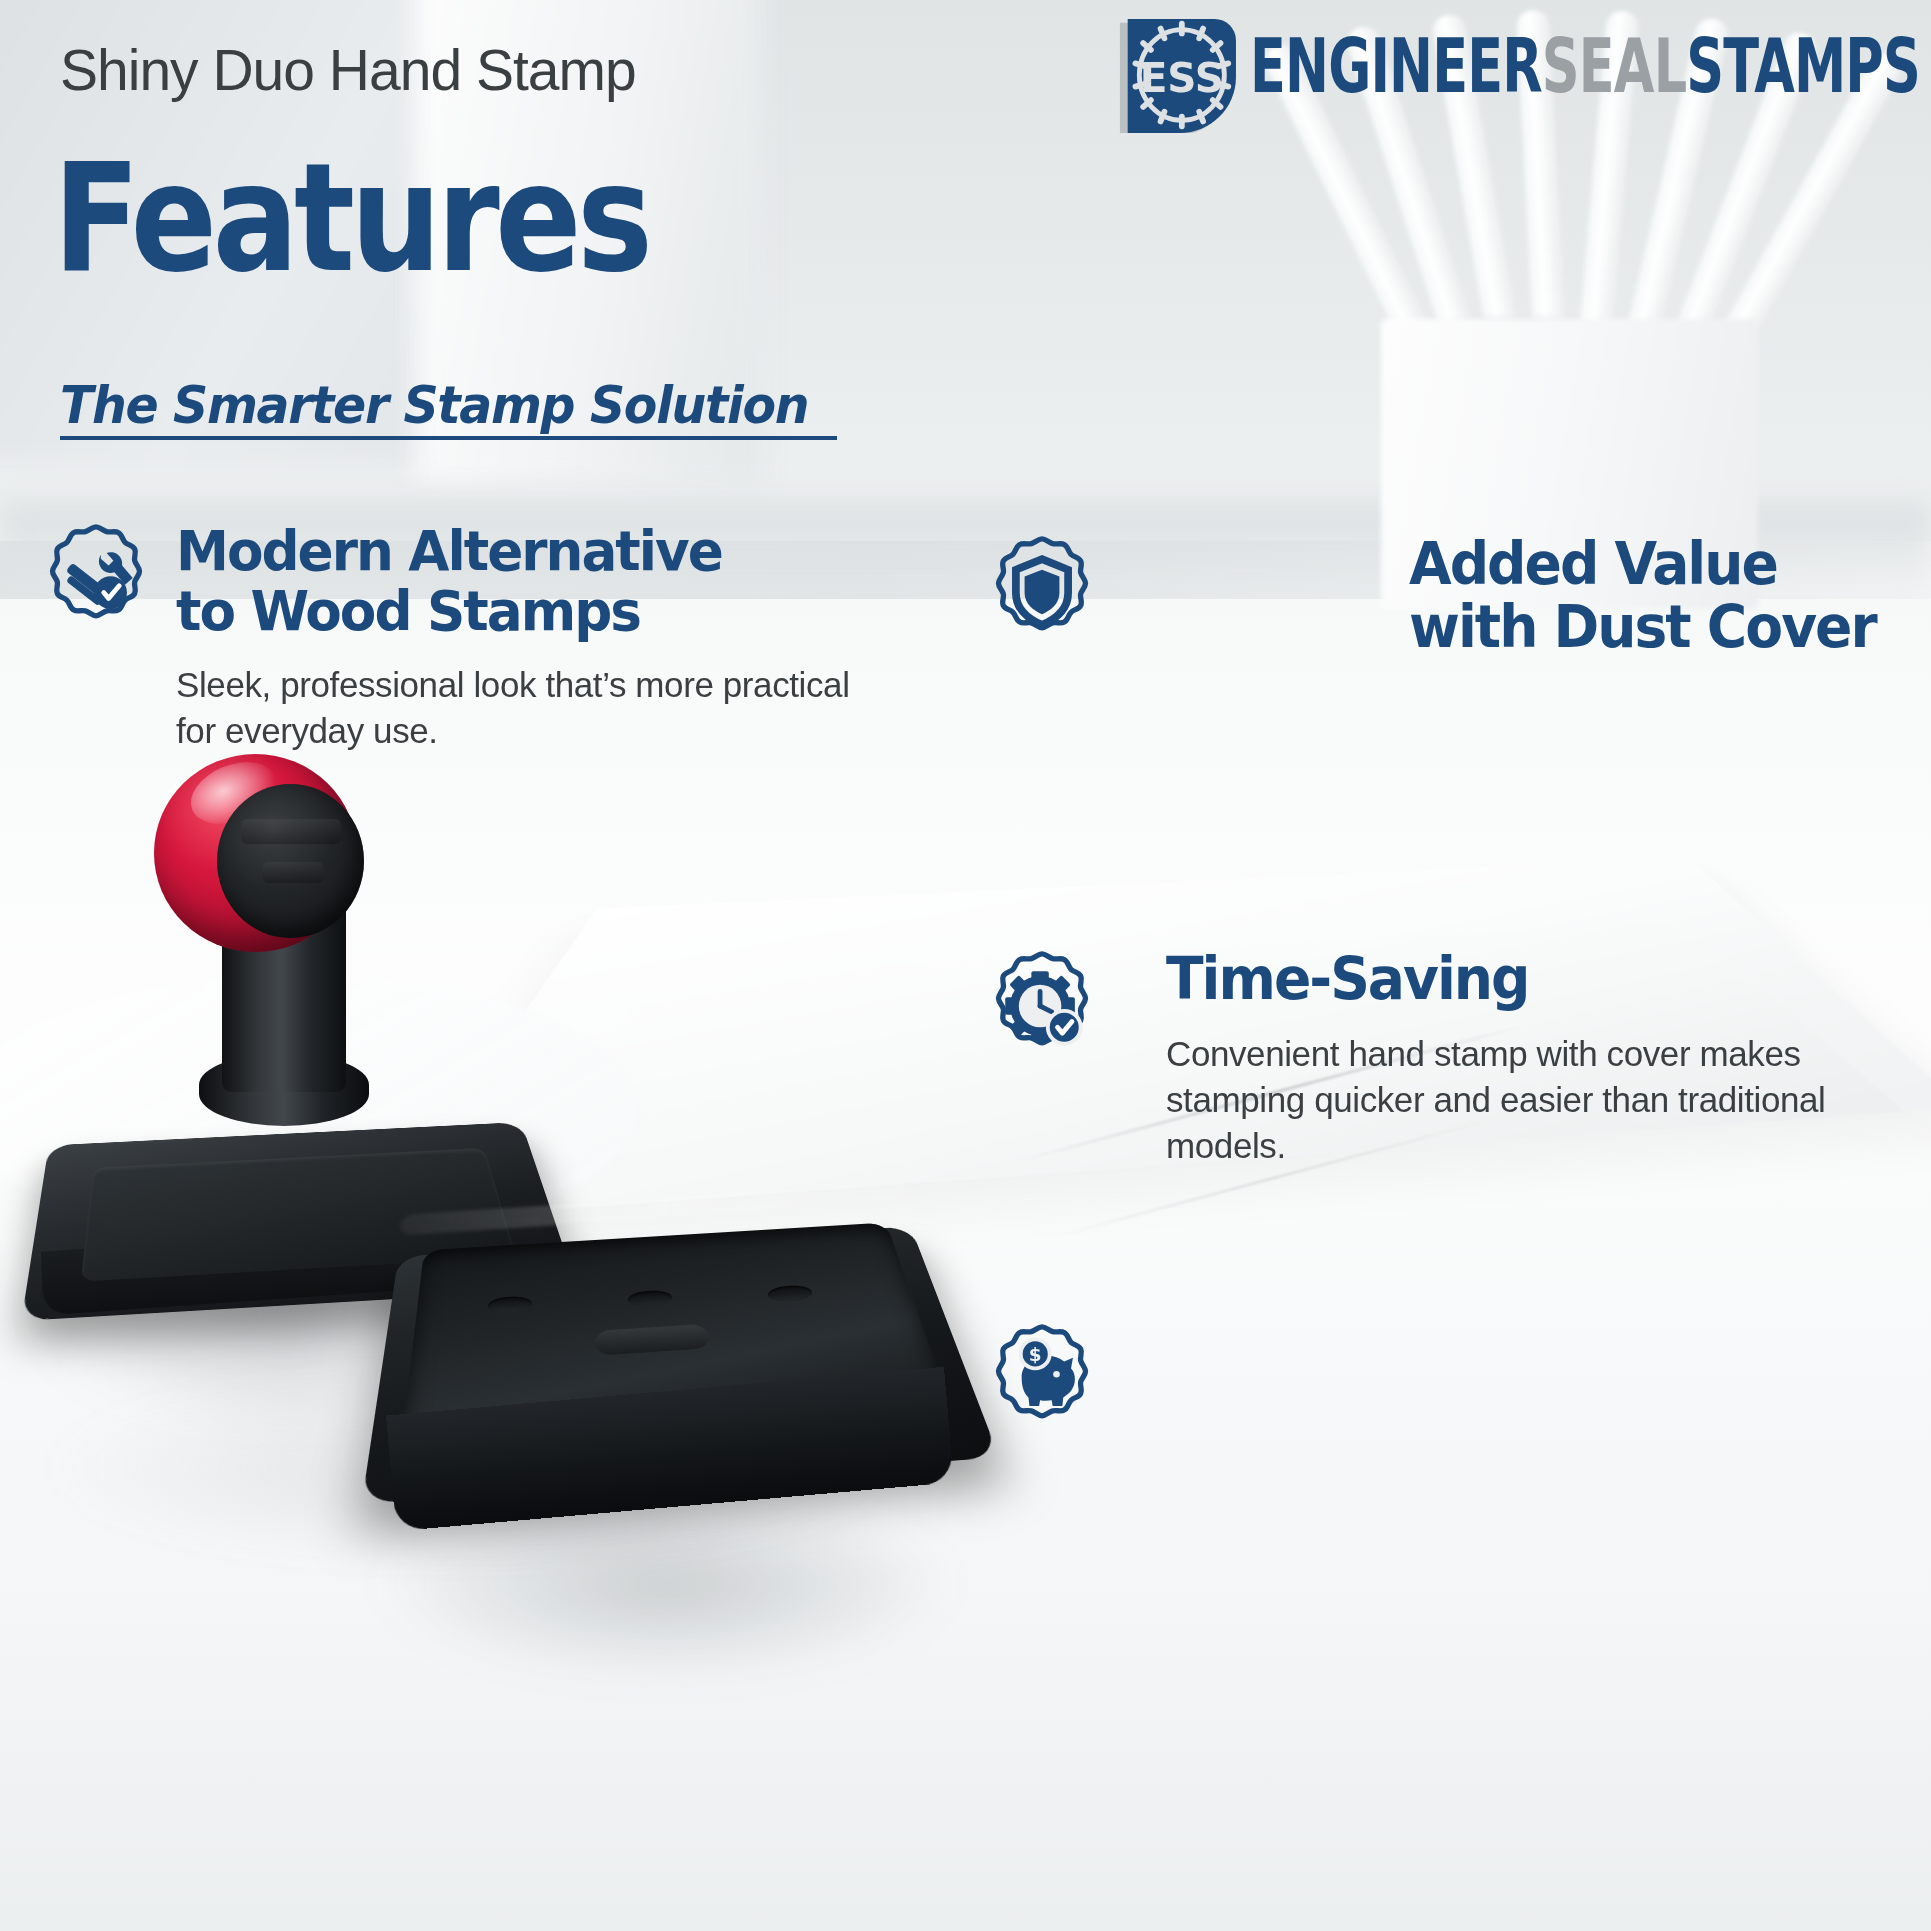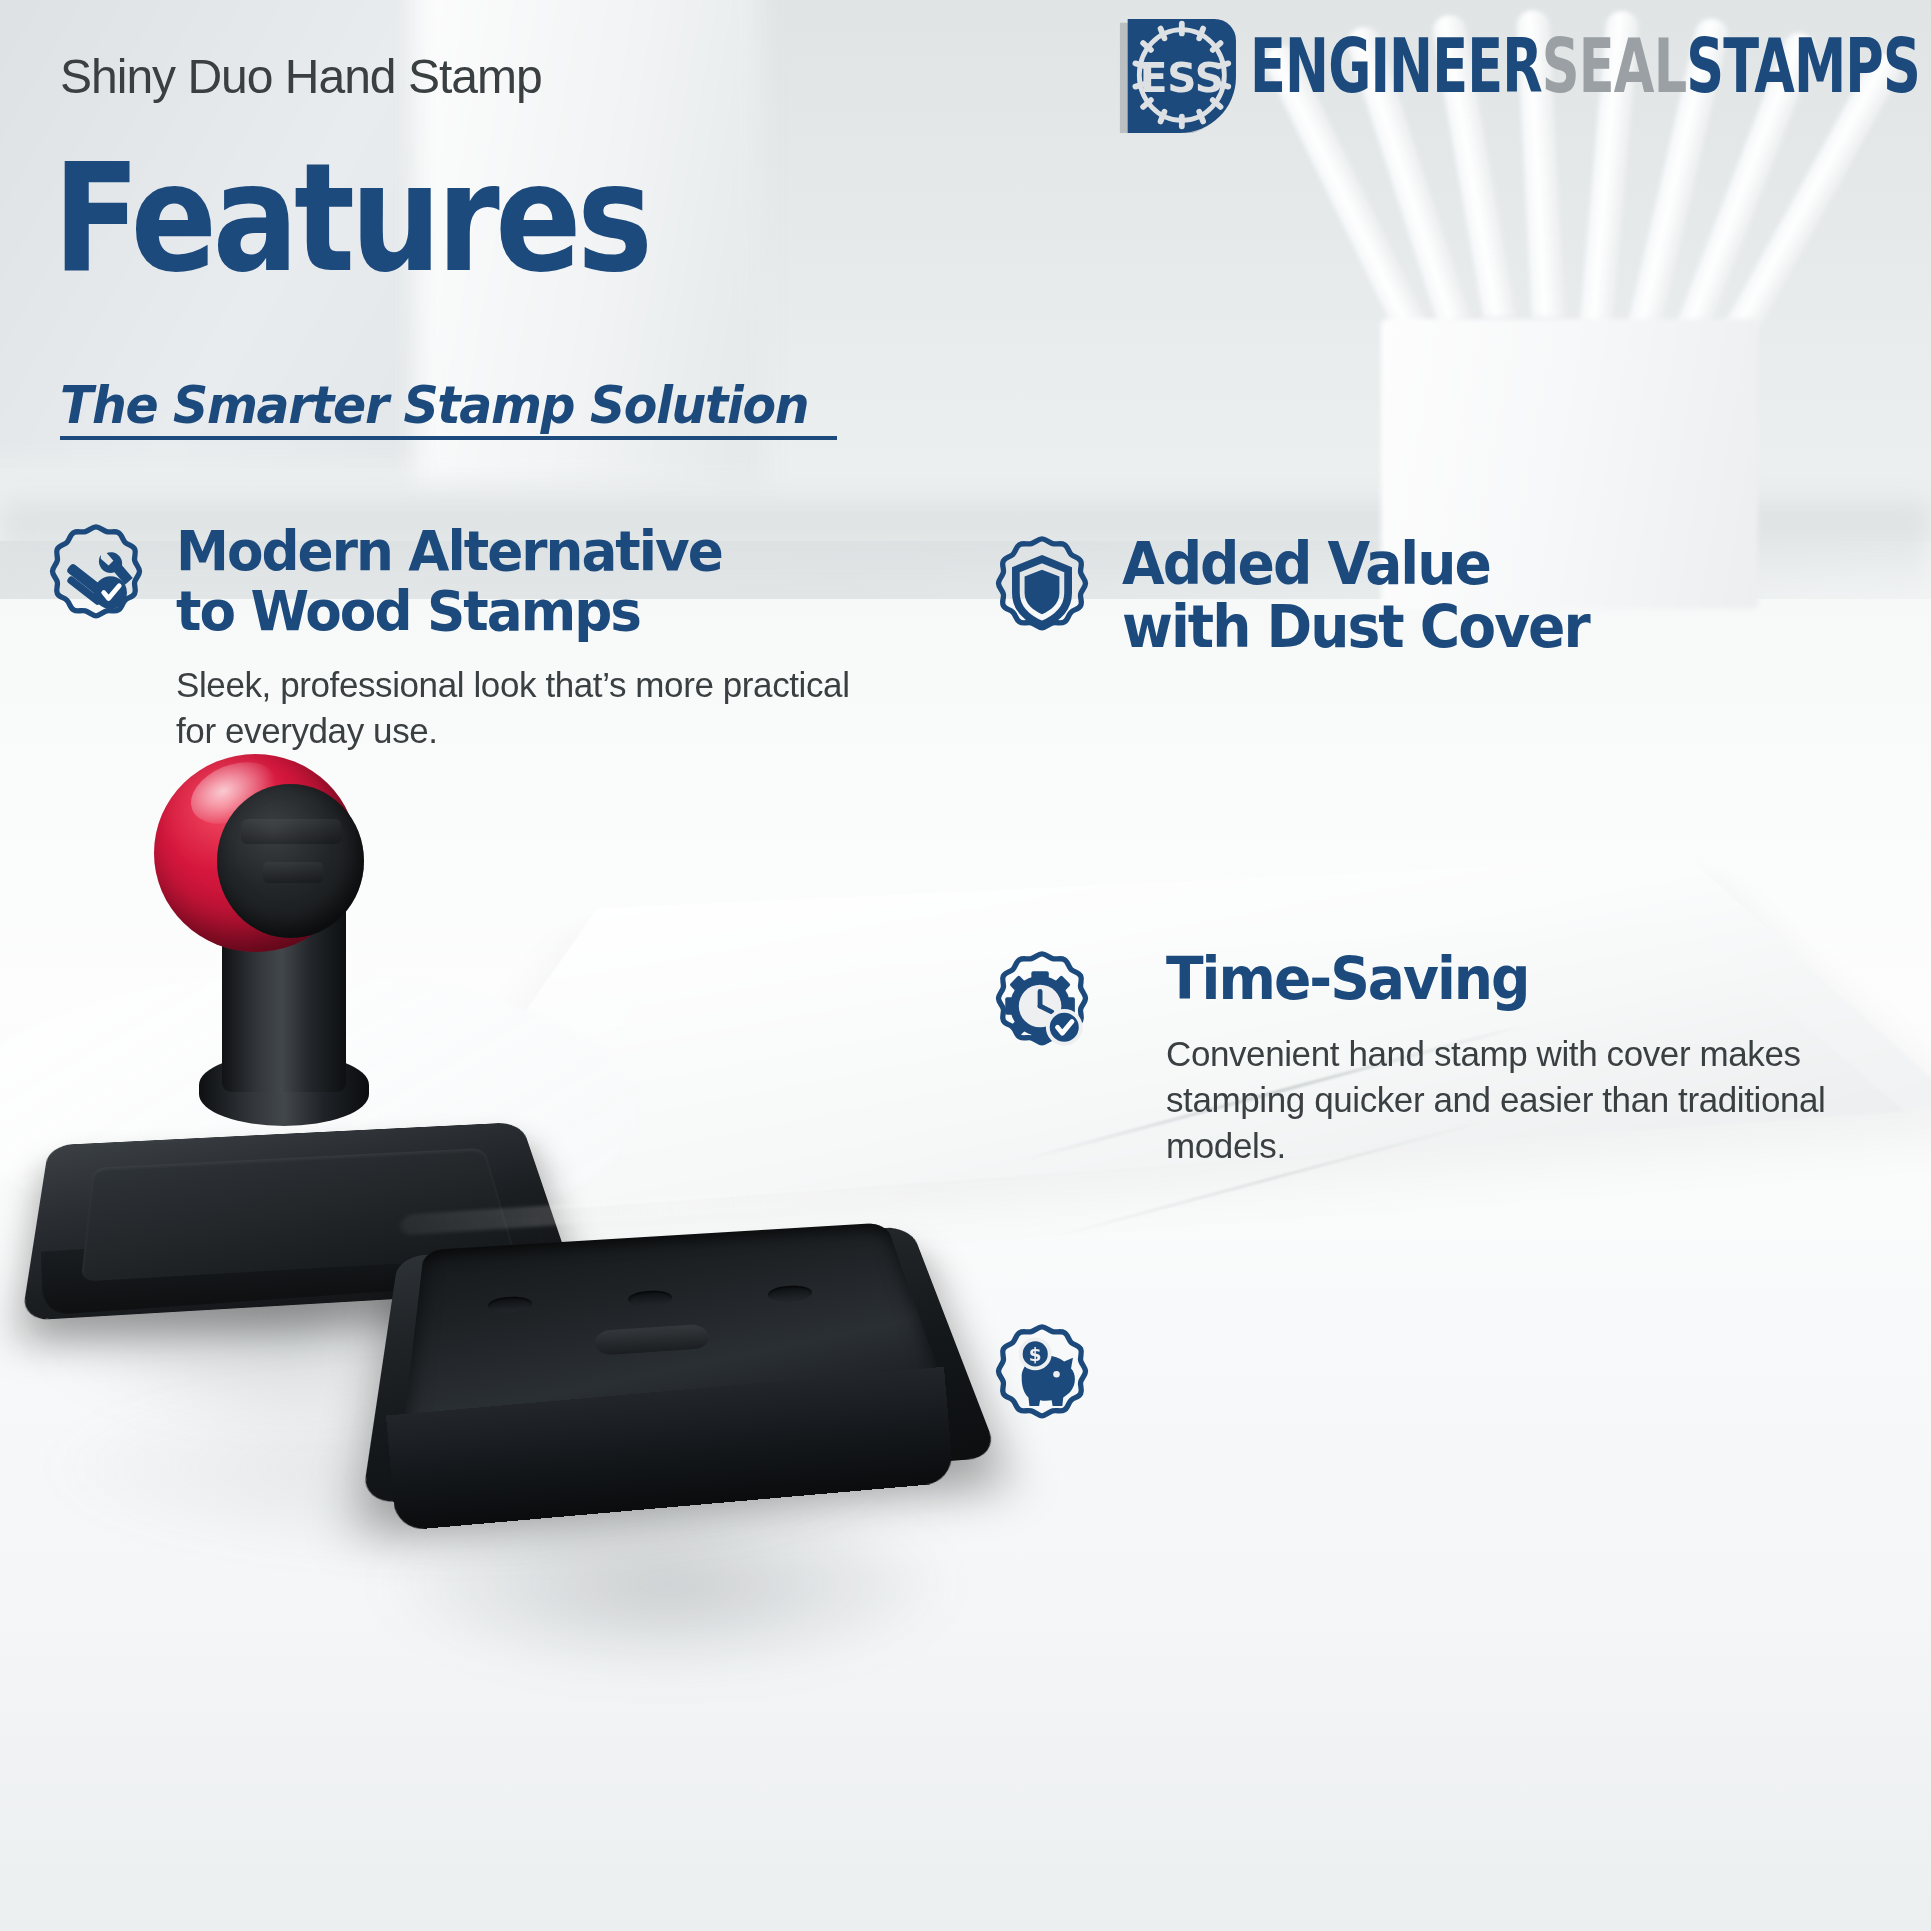--- a/index.html
+++ b/index.html
@@ -92,23 +92,22 @@
   .shadow-soft{
     position:absolute;left:39px;top:1371px;width:869px;height:193px;
     background:radial-gradient(ellipse at center,rgba(120,128,132,.18),rgba(120,128,132,0) 70%);
     filter:blur(17.4px);
   }
 
   
   .header{position:absolute;left:0;top:0;width:100%;height:483px;}
   .product-title{
     position:absolute;left:60px;top:37px;
-    font-size:48px;font-weight:400;color:#3a3f42;letter-spacing:-1px;
+    font-size:57px;font-weight:400;color:#3a3f42;letter-spacing:-1px;
     white-space:nowrap;
-    margin-top:12px;
   }
   .features-word{
     position:absolute;left:53px;top:145px;
     font-size:133px;font-weight:800;color:#1c4a7d;letter-spacing:-4.8px;
     font-family:"DejaVu Sans",sans-serif;line-height:1;
     transform:scaleY(1.12) scaleX(0.96);transform-origin:left top;
   }
   .tagline{
     position:absolute;left:60px;top:375px;
     font-size:52px;font-weight:800;font-style:italic;color:#1c4a7d;
@@ -143,21 +142,21 @@
     font-size:58px;line-height:1.08;color:#1c4a7d;letter-spacing:-2.1px;
     transform:scaleX(.95);transform-origin:left top;
   }
   .f-desc{
     margin-top:20px;
     font-size:36px;line-height:1.32;color:#3a3f42;font-weight:400;
     letter-spacing:-0.4px;
   }
 
   #feat-modern{left:37px;top:521px;width:888px;}
-  #feat-dust{left:983px;top:533px;width:917px;}
+  #feat-dust{left:983px;top:533px;width:917px;justify-content:space-between;}
   #feat-time{left:983px;top:948px;width:917px;justify-content:space-between;}
   #feat-cost{left:983px;top:1321px;width:917px;}
 
   #feat-modern .f-title{font-size:56px;}
   #feat-modern .f-desc{font-size:35px;max-width:676px;}
   #feat-dust .f-desc{font-size:35px;max-width:714px;}
   #feat-time .f-desc{font-size:35px;max-width:734px;}
 
   
   #product{position:absolute;left:0;top:908px;width:1023px;height:1023px;}

